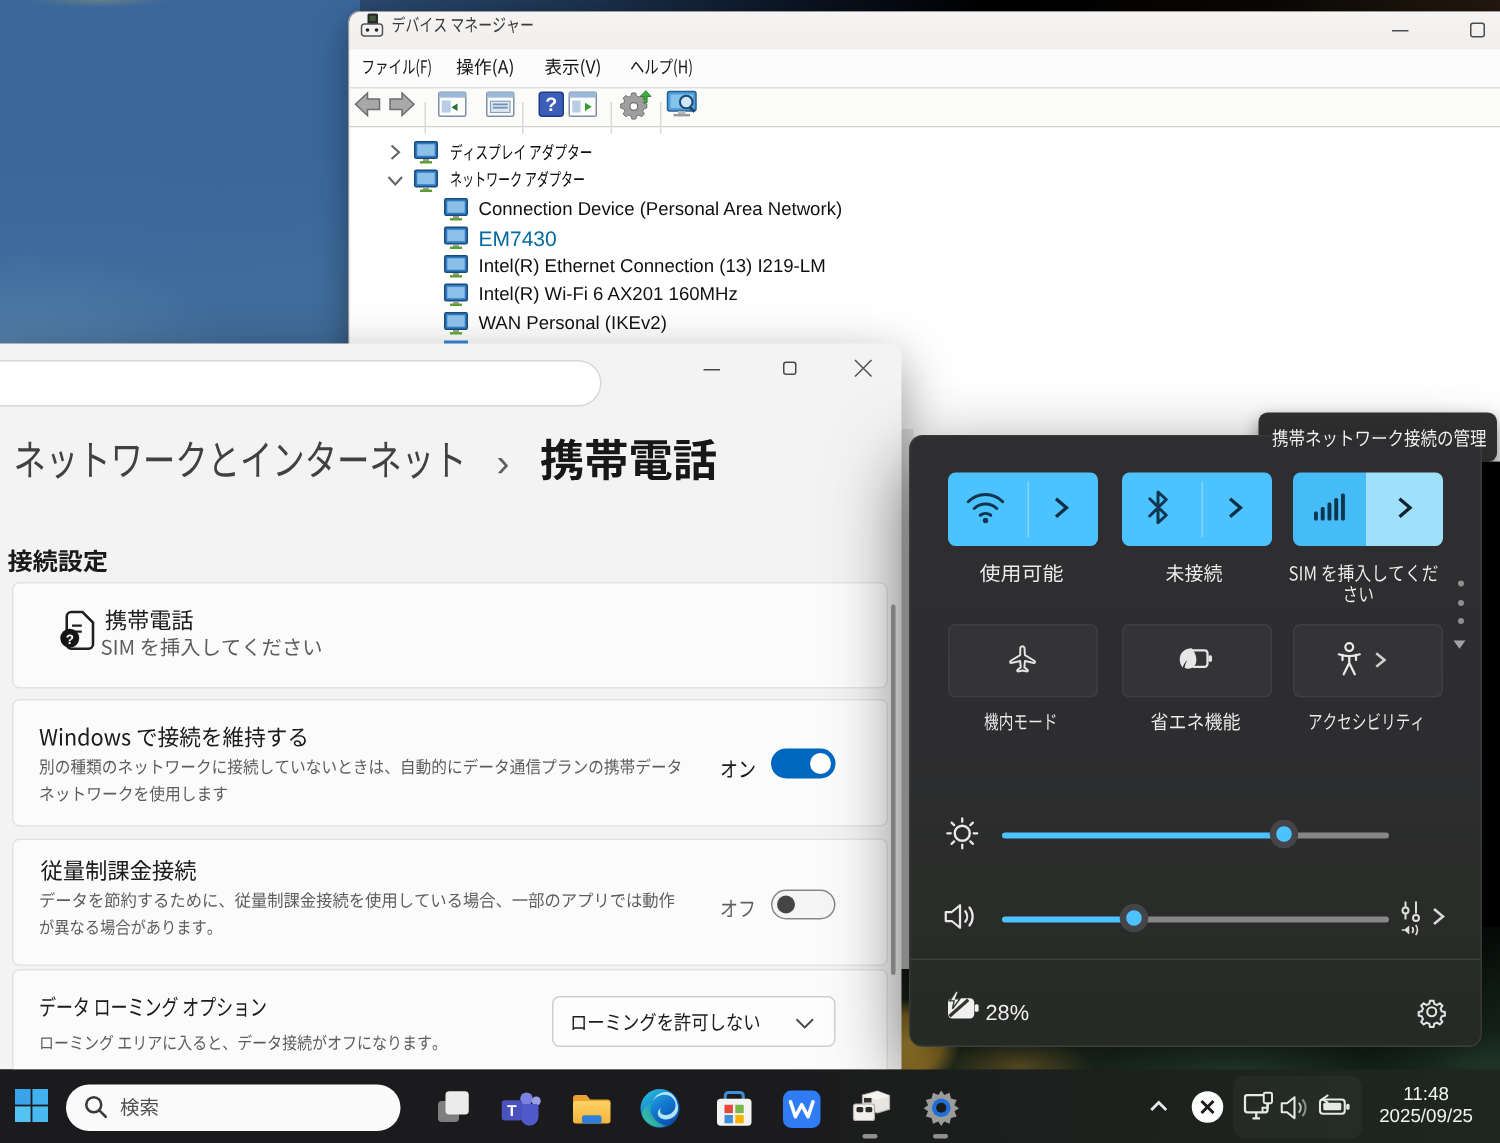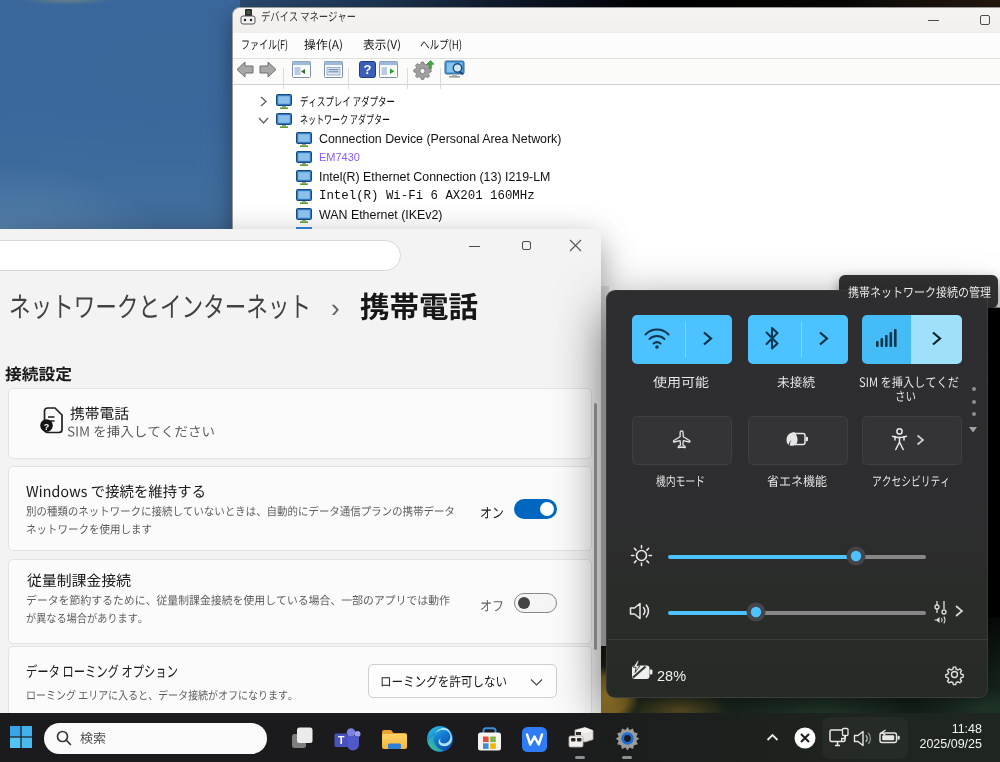--- a/index.html
+++ b/index.html
@@ -62,21 +62,21 @@
 .qsplit{position:absolute;top:6px;bottom:6px;width:1px;background:rgba(255,255,255,.32)}
 .qdot{position:absolute;left:365px;width:4px;height:4px;border-radius:50%;background:#8f8f8f}
 #qssep{position:absolute;left:0;top:348px;width:100%;height:1px;background:rgba(255,255,255,.085)}
 .trk{position:absolute;height:4px;border-radius:2px}
 
 #tb{position:absolute;left:0;top:713px;width:1000px;height:49px;z-index:6;
  background:linear-gradient(90deg,#1b1b1d 0%,#1b1b1d 52%,#1c201d 72%,#1e241e 88%,#1f261f 100%)}
 #tb .pill{position:absolute;left:44px;top:9.5px;width:223px;height:31px;border-radius:15.5px;background:#fafafa}
 .runind{position:absolute;top:43px;width:10px;height:3px;border-radius:1.5px;background:#8f8f8f}
 #trayrect{position:absolute;left:822px;top:4px;width:86px;height:42px;border-radius:8px;background:rgba(255,255,255,.035)}
-.clk{position:absolute;right:18px;color:#f2f2f2;font-size:12.5px;text-align:right;white-space:nowrap}
+.clk{position:absolute;right:18px;color:#f2f2f2;font-size:12.5px;text-align:center;white-space:nowrap}
 .ltxt{position:absolute;white-space:nowrap;color:#111}
 </style></head>
 <body>
 <svg width="0" height="0" style="position:absolute">
     <defs>
       <path id="r0" d="M203 731L203 648C229 650 262 651 295 651C352 651 585 651 640 651C669 651 704 650 733 648L733 731C704 727 669 725 640 725C585 725 352 725 294 725C262 725 232 728 203 731ZM785 812L732 790C759 752 793 692 813 651L867 675C847 716 810 777 785 812ZM895 852L842 830C871 792 903 736 925 692L979 716C960 753 921 816 895 852ZM85 480L85 397C112 399 141 399 171 399L471 399C468 304 457 220 413 151C374 88 302 30 224 -2L298 -57C383 -13 459 59 495 125C535 200 551 291 554 399L826 399C850 399 882 398 904 397L904 480C880 476 847 475 826 475C773 475 229 475 171 475C140 475 112 477 85 480Z"></path>
       <path id="r1" d="M765 779L712 757C739 719 773 659 793 618L847 642C827 683 790 744 765 779ZM875 819L822 797C851 759 883 703 905 659L959 683C940 720 902 783 875 819ZM218 301C183 217 127 112 64 29L149 -7C205 73 259 176 296 268C338 370 373 518 387 580C391 602 399 631 405 653L316 672C303 556 261 404 218 301ZM710 339C752 232 798 97 823 -5L912 24C886 114 833 267 792 366C750 472 686 610 646 682L565 655C609 581 670 442 710 339Z"></path>
       <path id="r2" d="M86 361L126 283C265 326 402 386 507 446L507 76C507 38 504 -12 501 -31L599 -31C595 -11 593 38 593 76L593 498C695 566 787 642 863 721L796 783C727 700 627 613 523 548C412 478 259 408 86 361Z"></path>
       <path id="r3" d="M800 669L749 708C733 703 707 700 674 700C637 700 328 700 288 700C258 700 201 704 187 706L187 615C198 616 253 620 288 620C323 620 642 620 678 620C653 537 580 419 512 342C409 227 261 108 100 45L164 -22C312 45 447 155 554 270C656 179 762 62 829 -27L899 33C834 112 712 242 607 332C678 422 741 539 775 625C781 639 794 661 800 669Z"></path>
       <path id="r5" d="M458 159C521 94 601 6 638 -45L711 13C671 62 600 137 540 197C705 323 832 486 904 603C910 612 919 623 929 634L866 685C852 680 829 677 801 677C701 677 256 677 205 677C170 677 131 681 103 685L103 595C123 597 166 601 205 601C263 601 704 601 793 601C743 511 628 364 481 254C413 315 331 381 294 408L229 356C282 319 398 219 458 159Z"></path>
@@ -1031,16 +1031,16 @@
       <use href="#r25" x="7000"></use>
     </g>
   </svg>
 <svg class="t " style="left:80.0px;top:730.0px" width="28.0" height="16.2">
     <g fill="#4f4f4f" transform="translate(0 13.0) scale(0.01300 -0.01300)">
       <use href="#r124" x="0"></use>
       <use href="#r125" x="1000"></use>
     </g>
   </svg>
 <span class="ltxt" style="left:319px;top:132px;font-size:12.4px;color:#101010;">Connection Device (Personal Area Network)</span>
-<span class="ltxt" style="left:319px;top:151px;font-size:11px;color:#8b5cf6;">EM7430</span>
+<span class="ltxt" style="left:319px;top:151px;font-size:14px;color:#0369a1;">EM7430</span>
 <span class="ltxt" style="left:319px;top:170px;font-size:12.4px;color:#101010;">Intel(R) Ethernet Connection (13) I219-LM</span>
-<span class="ltxt" style="left:319px;top:189px;font-size:12.4px;color:#101010;font-family:Liberation Mono, monospace;">Intel(R) Wi-Fi 6 AX201 160MHz</span>
-<span class="ltxt" style="left:319px;top:208px;font-size:12.4px;color:#101010;">WAN Ethernet (IKEv2)</span>
+<span class="ltxt" style="left:319px;top:189px;font-size:12.4px;color:#101010;">Intel(R) Wi-Fi 6 AX201 160MHz</span>
+<span class="ltxt" style="left:319px;top:208px;font-size:12.4px;color:#101010;">WAN Personal (IKEv2)</span>
 
 </body></html>

